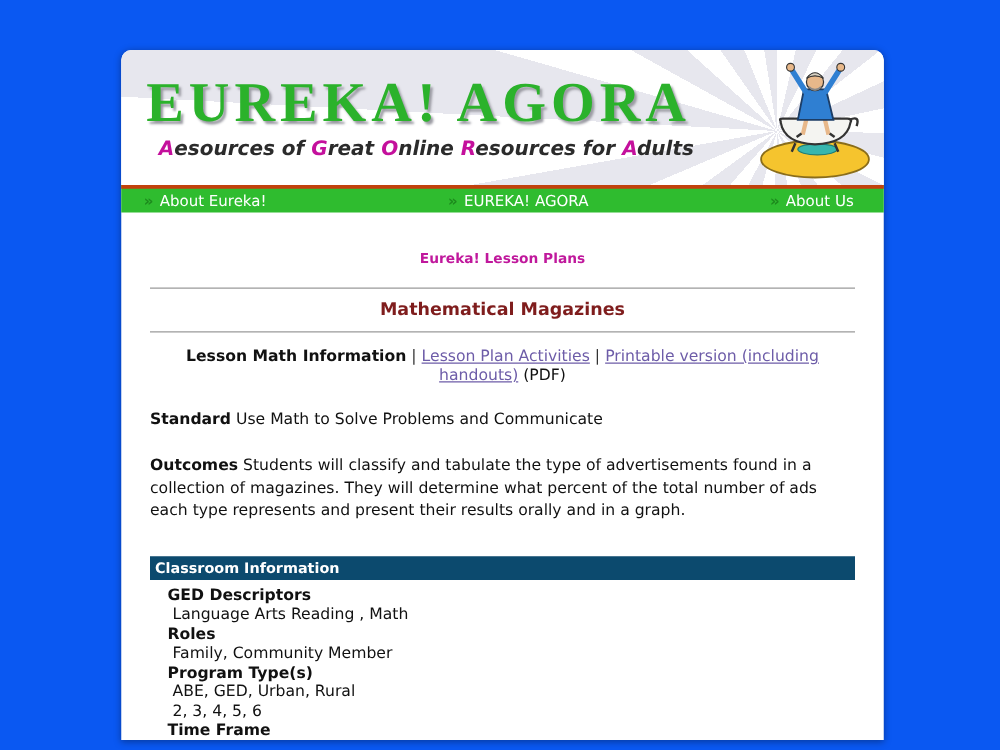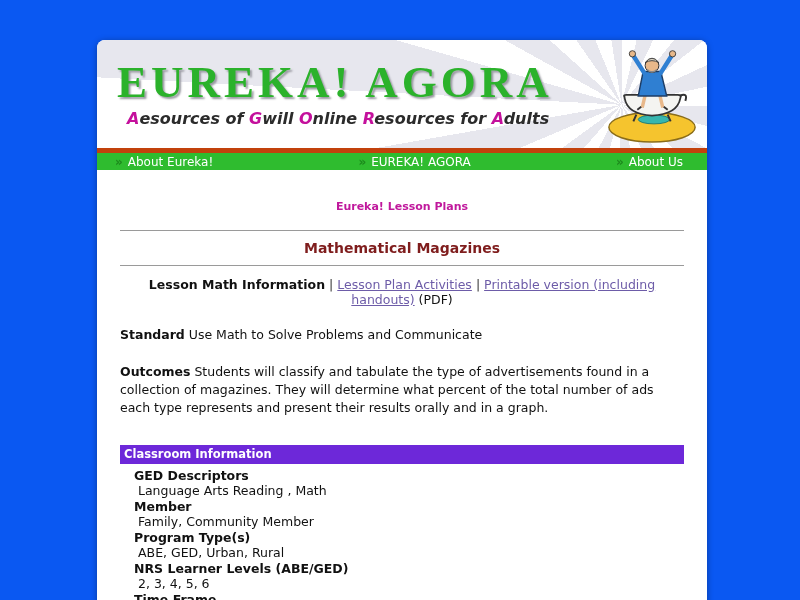--- a/index.html
+++ b/index.html
@@ -42,21 +42,21 @@
     font-size: 16px;
     color: #2b2b2b;
     white-space: nowrap;
   }
   .tagline .accent { color: #c4109c; }
   .mascot { position: absolute; right: 6px; top: 2px; }
   
   .navbar {
     height: 22px;
     background: #2fbc2f;
-    border-top: 5px solid #c2410c;
+    border-top: 3px solid #c2410c;
     display: flex;
     align-items: center;
     justify-content: space-between;
     padding: 0 24px 0 18px;
     font-size: 12px;
     color: #ffffff;
   }
   .nav-item { cursor: pointer; white-space: nowrap; }
   .nav-marker { color: #1d8a1d; font-weight: bold; margin-right: 5px; }
   
@@ -86,39 +86,39 @@
     text-align: center;
     font-size: 12.5px;
   }
   .links-row .current { font-weight: bold; }
   .links-row .sep { margin: 0 4px; color: #333; }
   .links-row a { color: #6d5ca8; text-decoration: underline; cursor: pointer; }
   .para { margin-top: 19px; font-size: 12.5px; line-height: 1.45; }
   .para .lbl { font-weight: bold; }
   .section-bar {
     margin-top: 27px;
-    background: #6d28d9;
+    background: #0c4a6e;
     color: #ffffff;
     font-size: 11.5px;
     font-weight: bold;
     padding: 2px 4px 3px 4px;
   }
   .fields { margin-top: 4px; font-size: 12.5px; line-height: 15.5px; }
   .fields .f-label { font-weight: bold; margin-left: 14px; }
   .fields .f-value { padding-left: 18px; }
 </style>
 </head>
 <body>
 
 <div class="card">
 
   <div class="site-header">
     <div class="logo-block">
       <div class="logo">EUREKA! AGORA</div>
-      <div class="tagline"><span class="accent">A</span><span>esources of </span><span class="accent">G</span><span>will </span><span class="accent">O</span><span>nline </span><span class="accent">R</span><span>esources for </span><span class="accent">A</span><span>dults</span></div>
+      <div class="tagline"><span class="accent">A</span><span>esources of </span><span class="accent">G</span><span>reat </span><span class="accent">O</span><span>nline </span><span class="accent">R</span><span>esources for </span><span class="accent">A</span><span>dults</span></div>
     </div>
     <svg class="mascot" viewBox="0 0 100 104" width="98" height="102" aria-hidden="true">
       <ellipse cx="50" cy="87" rx="44" ry="15" fill="#f5c42e" stroke="#8a6d1a" stroke-width="1.5"></ellipse>
       <ellipse cx="52" cy="79" rx="16" ry="4.5" fill="#37b6ae" stroke="#1f7d77" stroke-width="1"></ellipse>
       <path d="M22 56 Q20 53.5 25 54 L75 54 Q81 53.5 79 57 Q76 74 50 75 Q25 74 22 57 Z" fill="#f4f4f1" stroke="#333" stroke-width="1.8"></path>
       <path d="M78 55 Q87 51 84 60" fill="none" stroke="#333" stroke-width="2"></path>
       <path d="M34 74 l-3 7 M66 74 l3 7" stroke="#333" stroke-width="2"></path>
       <path d="M44 50 L40 67 M57 50 L61 67" stroke="#e8b88a" stroke-width="3.5" fill="none"></path>
       <path d="M39 66 l-4 3 M62 66 l4 3" stroke="#333" stroke-width="2"></path>
       <path d="M41 30 L59 30 L65 55 L36 55 Z" fill="#2f7fd2" stroke="#1c3d66" stroke-width="1.5"></path>
@@ -154,24 +154,23 @@
 
     <div class="para"><span class="lbl">Standard</span><span> Use Math to Solve Problems and Communicate</span></div>
 
     <div class="para"><span class="lbl">Outcomes</span><span> Students will classify and tabulate the type of advertisements found in a collection of magazines. They will determine what percent of the total number of ads each type represents and present their results orally and in a graph.</span></div>
 
     <div class="section-bar">Classroom Information</div>
 
     <div class="fields">
       <div class="f-label">GED Descriptors</div>
       <div class="f-value">Language Arts Reading , Math</div>
-      <div class="f-label">Member</div>
+      <div class="f-label">Roles</div>
       <div class="f-value">Family, Community Member</div>
       <div class="f-label">Program Type(s)</div>
       <div class="f-value">ABE, GED, Urban, Rural</div>
-      <div class="f-label">NRS Learner Levels (ABE/GED)</div>
       <div class="f-value">2, 3, 4, 5, 6</div>
       <div class="f-label">Time Frame</div>
 
     </div>
 
   </div>
 </div>
 
 </body></html>

